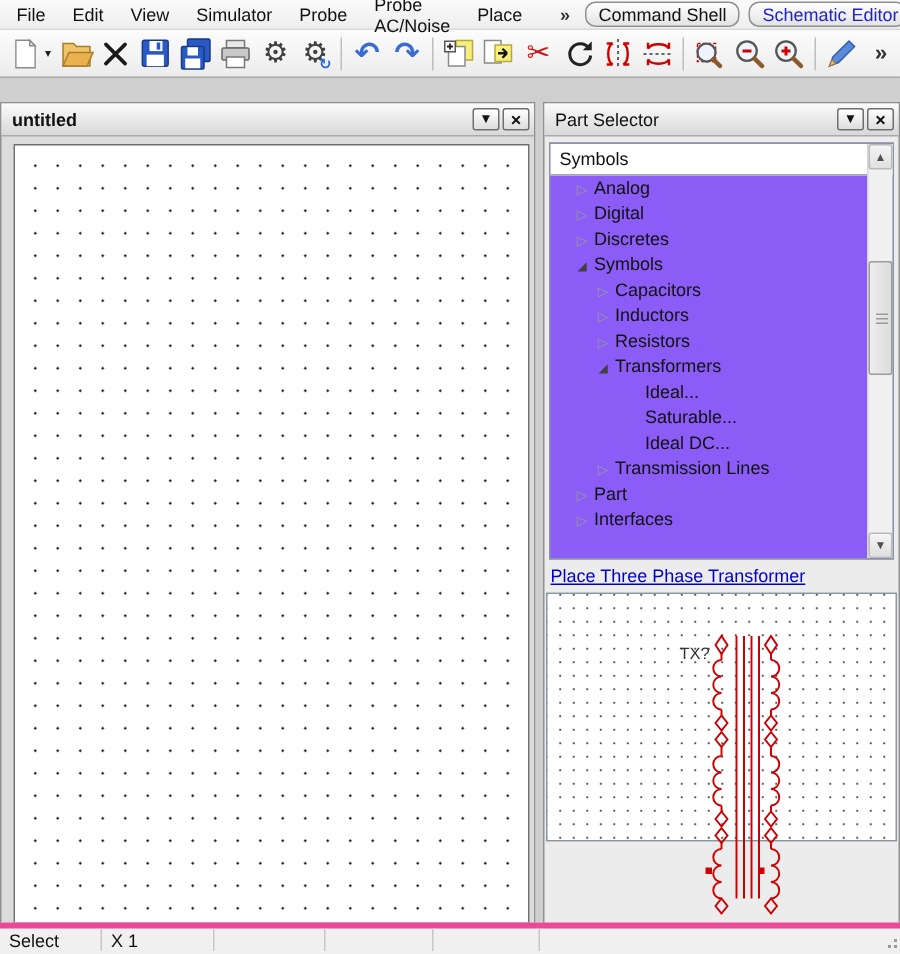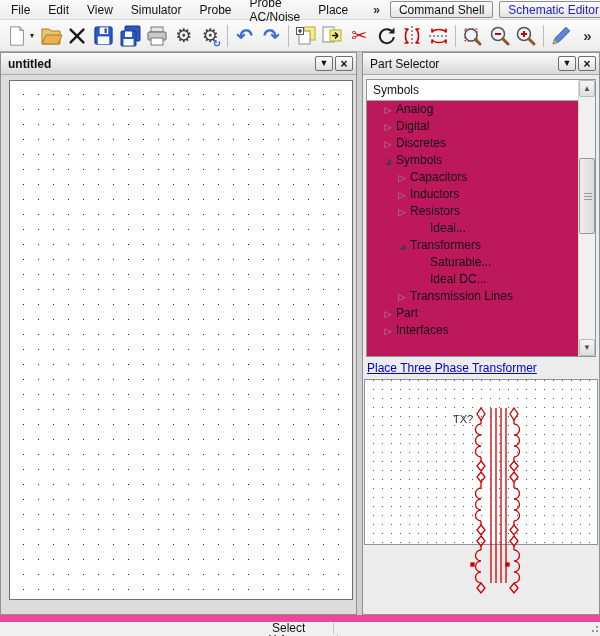--- a/index.html
+++ b/index.html
@@ -7,42 +7,42 @@
     font-family:"Liberation Sans","DejaVu Sans",sans-serif; font-size:12px; color:#111;
     background:#f0f0f0; }
 
   
   .menubar { height:20px; display:flex; align-items:center; padding-left:2px;
     background:linear-gradient(#fafafa,#eeeeee); border-bottom:1px solid #d9d9d9; }
   .menu-item { padding:6px 9px; cursor:default; }
   .menu-chev { margin-left:12px; padding:0 4px; font-weight:bold; color:#333; }
   .chrome-btn { margin-left:6px; height:17px; display:inline-flex; align-items:center;
     padding:0 8px; background:linear-gradient(#ffffff,#e3e3e3); border:1px solid #8e8e8e;
-    border-radius:2px; white-space:nowrap; }
+    border-radius:7px; white-space:nowrap; }
   .chrome-btn.editor { color:#2222cc; padding-right:4px; }
 
   
   .toolbar { height:32px; display:flex; align-items:center; gap:1px; padding-left:3px;
     background:linear-gradient(#fcfcfc,#ececec); border-bottom:1px solid #a8a8a8; }
   .tbtn { width:27px; height:28px; display:flex; align-items:center; justify-content:center;
     background:transparent; border:none; position:relative; }
   .tbtn.wide { width:36px; }
   .tbtn svg { display:block; }
   .tsep { width:1px; height:22px; background:#bdbdbd; margin:0 3px; }
   .glyph { font-size:18px; line-height:1; }
   .g-gear { color:#3f3f3f; font-size:19px; }
   .g-undo { color:#3a6bd0; font-size:20px; font-weight:bold; }
   .g-cut { color:#cc1111; font-size:19px; }
   .g-chev { font-size:15px; font-weight:bold; color:#333; }
   .dd-arrow { font-size:8px; color:#222; margin-left:2px; }
   .mini-rot { position:absolute; right:2px; bottom:1px; color:#2a66d8; font-size:10px; font-weight:bold; }
 
   
   .main { position:relative; height:563px; background:#cfcfcf; }
-  .pane { position:absolute; top:0; border:1px solid #909090; background:#dcdcdc; }
+  .pane { position:absolute; top:16px; border:1px solid #909090; background:#dcdcdc; }
   .pane-left  { left:0;  width:357px; height:563px; }
   .pane-right { left:362px; width:238px; height:563px; background:#ececec; }
   .splitter { position:absolute; left:357px; top:0; width:5px; height:563px; background:#cfcfcf; }
 
   .ptitle { height:22px; display:flex; align-items:center;
     background:linear-gradient(#fbfbfb,#d8d8d8); border-bottom:1px solid #aaaaaa;
     padding:0 3px 0 7px; }
   .ptitle .ttl { flex:1; }
   .ptitle.bold .ttl { font-weight:bold; }
   .tb-btn { width:18px; height:15px; display:flex; align-items:center; justify-content:center;
@@ -50,21 +50,21 @@
     margin-left:2px; font-size:9px; line-height:1; }
   .tb-btn.x { font-size:12px; font-weight:bold; }
 
   .canvas { position:absolute; left:8px; top:27px; width:344px; height:520px;
     background:#ffffff; border:1px solid #6f6f6f;
     background-image:radial-gradient(circle,#1a1a1a 0.7px,transparent 0.95px);
     background-size:15px 15px; background-position:6px 6px; }
 
   
   .tree-box { position:absolute; left:3px; top:26px; width:230px; height:278px;
-    background:#be185d; border:1px solid #8a959e; }
+    background:#8b5cf6; border:1px solid #8a959e; }
   .tree-header { height:21px; line-height:21px; padding-left:6px;
     border-bottom:1px solid #a8a8a8; background:#fff; }
   .tree-rows { position:absolute; left:0; top:21px; right:17px; bottom:0; overflow:hidden; }
   .trow { height:17px; line-height:17px; display:flex; align-items:center; position:relative; }
   .trow .tw { width:10px; text-align:center; }
   .trow.collapsed .tw::before { content:"▷"; color:#9a9a9a; font-size:9px; }
   .trow.expanded  .tw::before { content:"◢"; color:#404040; font-size:8px; }
   .lvl1 { padding-left:16px; }
   .lvl2 { padding-left:30px; }
   .lvl3 { padding-left:60px; }
@@ -89,21 +89,21 @@
     text-decoration:underline; white-space:nowrap; }
 
   .preview { position:absolute; left:1px; top:326px; width:234px; height:166px;
     background:#fff; border:1px solid #8a959e;
     background-image:radial-gradient(circle,#555 0.6px,transparent 0.85px);
     background-size:9px 9px; background-position:4px 5px; }
   .preview svg { position:absolute; left:0; top:0; }
 
   
   .statusbar { height:19px; display:flex; align-items:center;
-    background:#f0f0f0; border-top:7px solid #ec4899; position:relative;flex-direction:column; }
+    background:#f0f0f0; border-top:4px solid #ec4899; position:relative; }
   .scell { height:100%; display:flex; align-items:center; padding-left:6px;
     border-right:1px solid #c8c8c8; }
   .scell.c1{width:68px;} .scell.c2{width:75px;} .scell.c3{width:74px;}
   .scell.c4{width:72px;} .scell.c5{width:71px;}
   .scell.c6{width:140px; justify-content:center; padding-left:0;}
   .scell.c7{flex:1; border-right:none;}
   .resize-grip { position:absolute; right:2px; bottom:2px; width:9px; height:9px; }
   .resize-grip i { position:absolute; width:2px; height:2px; background:#9a9a9a; }
   .resize-grip i:nth-child(1){right:0;bottom:0;} .resize-grip i:nth-child(2){right:4px;bottom:0;}
   .resize-grip i:nth-child(3){right:0;bottom:4px;}
@@ -300,26 +300,26 @@
           <span class="tlabel">Capacitors</span>
           </div>
         <div class="trow lvl2 collapsed">
           <span class="tw"></span>
           <span class="tlabel">Inductors</span>
           </div>
         <div class="trow lvl2 collapsed">
           <span class="tw"></span>
           <span class="tlabel">Resistors</span>
           </div>
+        <div class="trow lvl2 expanded">
+          <span class="tw"></span>
+          <span class="tlabel">Transformers</span>
+          </div>
         <div class="trow lvl3">
           <span class="tlabel">Ideal...</span>
-          </div>
-        <div class="trow lvl2 expanded">
-          <span class="tw"></span>
-          <span class="tlabel">Transformers</span>
           </div>
         <div class="trow lvl3">
           <span class="tlabel">Saturable...</span>
           </div>
         <div class="trow lvl3">
           <span class="tlabel">Ideal DC...</span>
           </div>
         <div class="trow lvl2 collapsed">
           <span class="tw"></span>
           <span class="tlabel">Transmission Lines</span>

